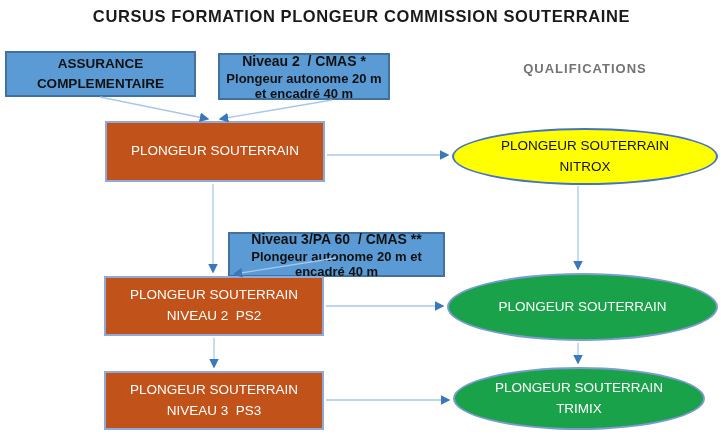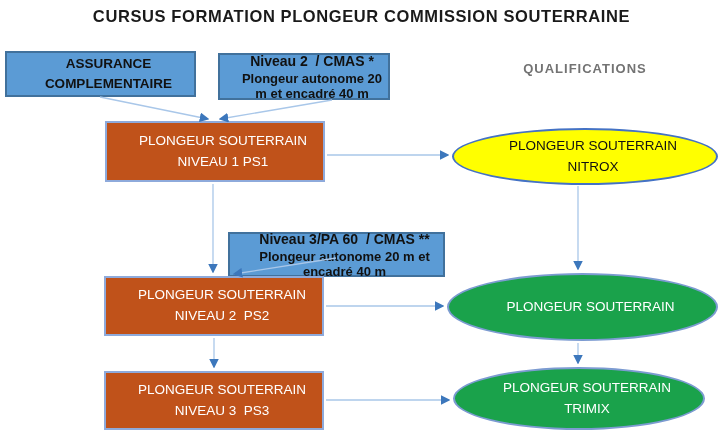--- a/index.html
+++ b/index.html
@@ -11,21 +11,21 @@
     position:absolute; top:7px; left:0; width:723px; text-align:center;
     font-size:16.5px; font-weight:700; letter-spacing:0.6px; color:#1a1a1a;
     white-space:pre-wrap;
   }
   .qualifs {
     position:absolute; left:505px; top:61px; width:160px; text-align:center;
     font-size:13px; letter-spacing:1px; color:#737373; font-weight:600;
   }
   .node {
     position:absolute; box-sizing:border-box; display:flex; flex-direction:column;
-    align-items:center; justify-content:center; text-align:center; z-index:2;padding-left:16px;
+    align-items:center; justify-content:center; text-align:center; z-index:2;
   }
   .blue-box {
     background:#5B9BD5; border:2px solid #41719C; color:#111;
   }
   .blue-box .box-title { font-size:14px; font-weight:700; white-space:pre-wrap; }
   .blue-box .box-sub { font-size:13px; font-weight:600; margin-top:2px; white-space:pre-wrap; }
   .orange-box {
     background:#C0521A; border:2px solid #8EAADB; color:#ffffff;
   }
   .orange-box .line, .ellipse .line { font-size:13.5px; line-height:1.55; white-space:pre-wrap; }
@@ -56,21 +56,20 @@
     <div class="box-sub">Plongeur autonome 20 m et encadré 40 m</div>
   </div>
 
   <div class="node blue-box" style="left:228px; top:212px; width:217px; height:45px;margin-top:20px;">
     <div class="box-title">Niveau 3/PA 60  / CMAS **</div>
     <div class="box-sub">Plongeur autonome 20 m et encadré 40 m</div>
   </div>
 
   <div class="node orange-box" style="left:105px; top:121px; width:220px; height:61px;">
     <div class="line">PLONGEUR SOUTERRAIN</div>
-    <div class="line">NIVEAU 1 PS1</div>
   </div>
 
   <div class="node orange-box" style="left:104px; top:276px; width:220px; height:60px;">
     <div class="line">PLONGEUR SOUTERRAIN</div>
     <div class="line">NIVEAU 2  PS2</div>
   </div>
 
   <div class="node orange-box" style="left:104px; top:371px; width:220px; height:59px;">
     <div class="line">PLONGEUR SOUTERRAIN</div>
     <div class="line">NIVEAU 3  PS3</div>

